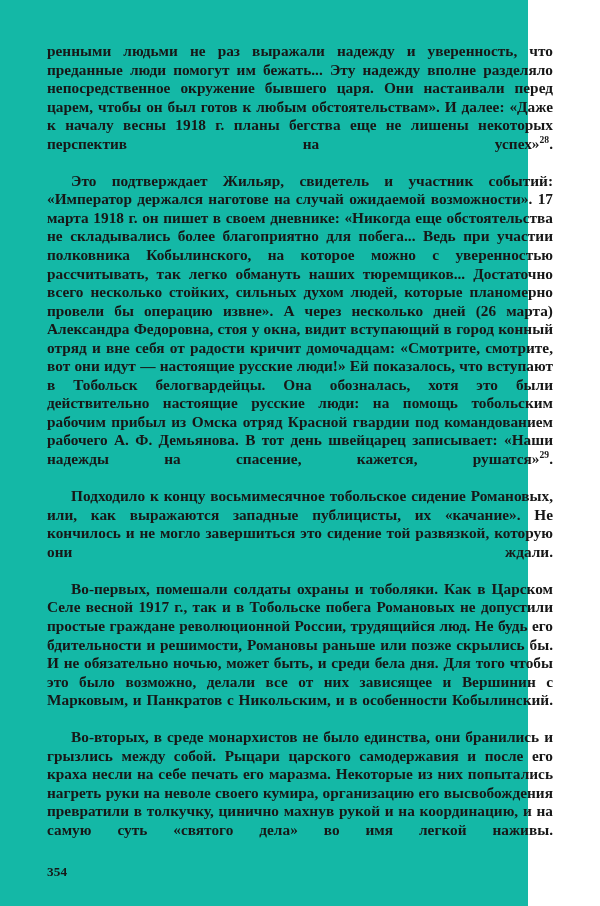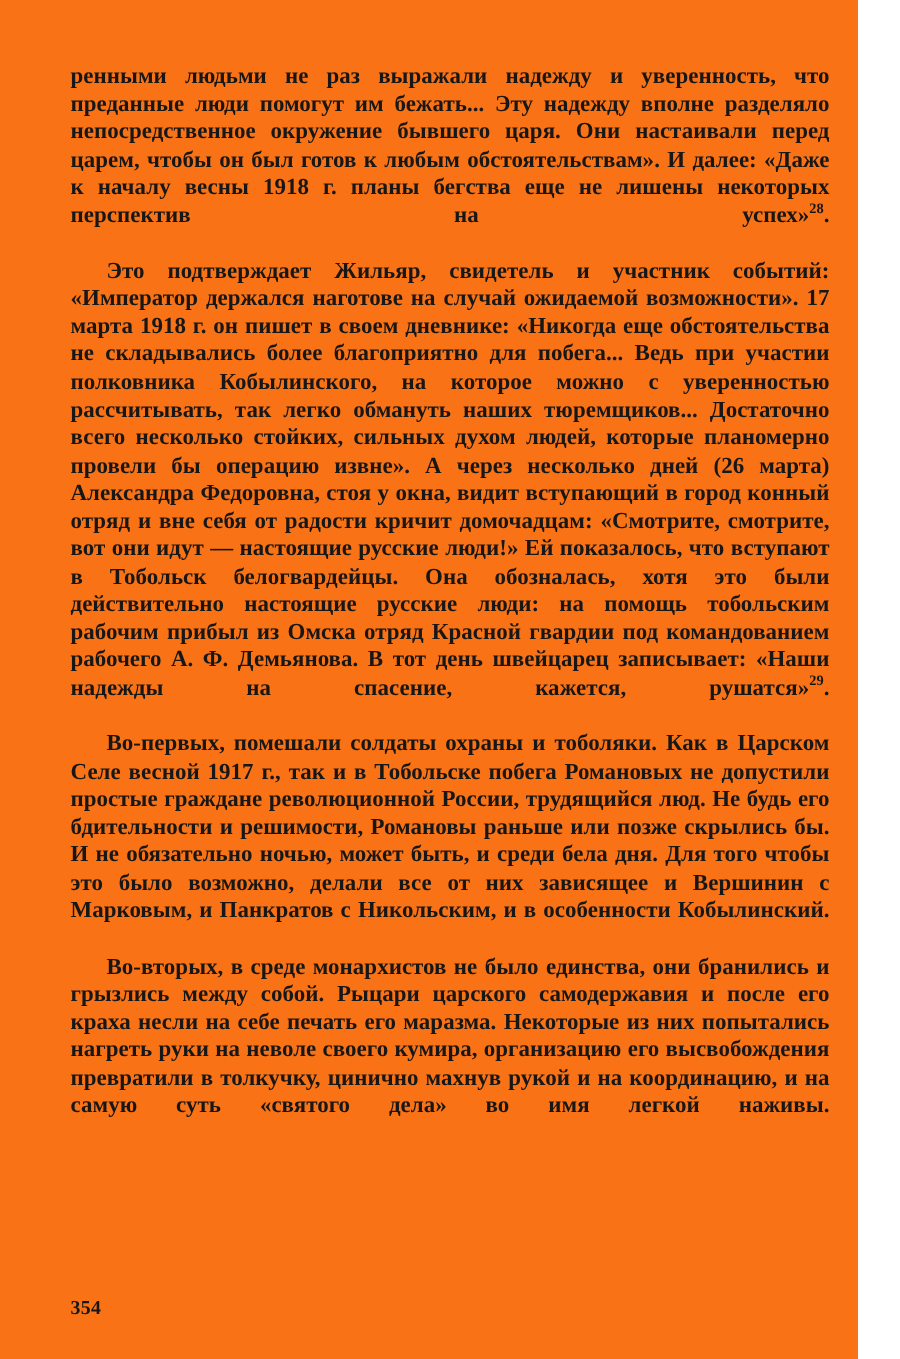--- a/index.html
+++ b/index.html
@@ -11,23 +11,23 @@
   body {
     width: 600px;
     height: 906px;
     overflow: hidden;
     font-family: "Liberation Serif", "DejaVu Serif", serif;
     color: #171717;
   }
 
   .page {
     position: relative;
-    width: 572px;
+    width: 528px;
     height: 906px;
-    background: #f97316;
+    background: #14b8a6;
     box-sizing: border-box;
   }
 
   .text-block {
     position: absolute;
     left: 47px;
     top: 42px;
     width: 506px;
   }
 
@@ -77,20 +77,21 @@
 
 <div class="page">
 
   <div class="text-block">
 
     <p class="para cont"><span>ренными людьми не раз выражали надежду и уверенность, что преданные люди помогут им бежать... Эту надежду вполне разделяло непосредственное окружение бывшего царя. Они настаивали перед царем, чтобы он был готов к любым обстоятельствам». И далее: «Даже к началу весны 1918 г. планы бегства еще не лишены некоторых перспектив на успех»</span><sup class="fn">28</sup><span>.</span></p>
 
     <p class="para"><span>Это подтверждает Жильяр, свидетель и участник событий: «Император держался наготове на случай ожидаемой возможности». 17 марта 1918 г. он пишет в своем дневнике: «Никогда еще обстоятельства не складывались более благоприятно для побега... Ведь при участии полковника Кобылинского, на которое можно с уверенностью рассчитывать, так легко обмануть наших тюремщиков... Достаточно всего несколько стойких, сильных духом людей, которые планомерно провели бы операцию извне». А через несколько дней (26 марта) Александра Федоровна, стоя у окна, видит вступающий в город конный отряд и вне себя от радости кричит домочадцам: «Смотрите, смотрите, вот они идут — настоящие русские люди!» Ей показалось, что вступают в Тобольск белогвардейцы. Она обозналась, хотя это были действительно настоящие русские люди: на помощь тобольским рабочим прибыл из Омска отряд Красной гвардии под командованием рабочего А. Ф. Демьянова. В тот день швейцарец записывает: «Наши надежды на спасение, кажется, рушатся»</span><sup class="fn">29</sup><span>.</span></p>
 
 
+    <p class="para">Подходило к концу восьмимесячное тобольское сидение Романовых, или, как выражаются западные публицисты, их «качание». Не кончилось и не могло завершиться это сидение той развязкой, которую они ждали.</p>
 
     <p class="para">Во-первых, помешали солдаты охраны и тоболяки. Как в Царском Селе весной 1917 г., так и в Тобольске побега Романовых не допустили простые граждане революционной России, трудящийся люд. Не будь его бдительности и решимости, Романовы раньше или позже скрылись бы. И не обязательно ночью, может быть, и среди бела дня. Для того чтобы это было возможно, делали все от них зависящее и Вершинин с Марковым, и Панкратов с Никольским, и в особенности Кобылинский.</p>
 
     <p class="para">Во-вторых, в среде монархистов не было единства, они бранились и грызлись между собой. Рыцари царского самодержавия и после его краха несли на себе печать его маразма. Некоторые из них попытались нагреть руки на неволе своего кумира, организацию его высвобождения превратили в толкучку, цинично махнув рукой и на координацию, и на самую суть «святого дела» во имя легкой наживы.</p>
 
   </div>
 
   <div class="folio">354</div>
 
 </div>

